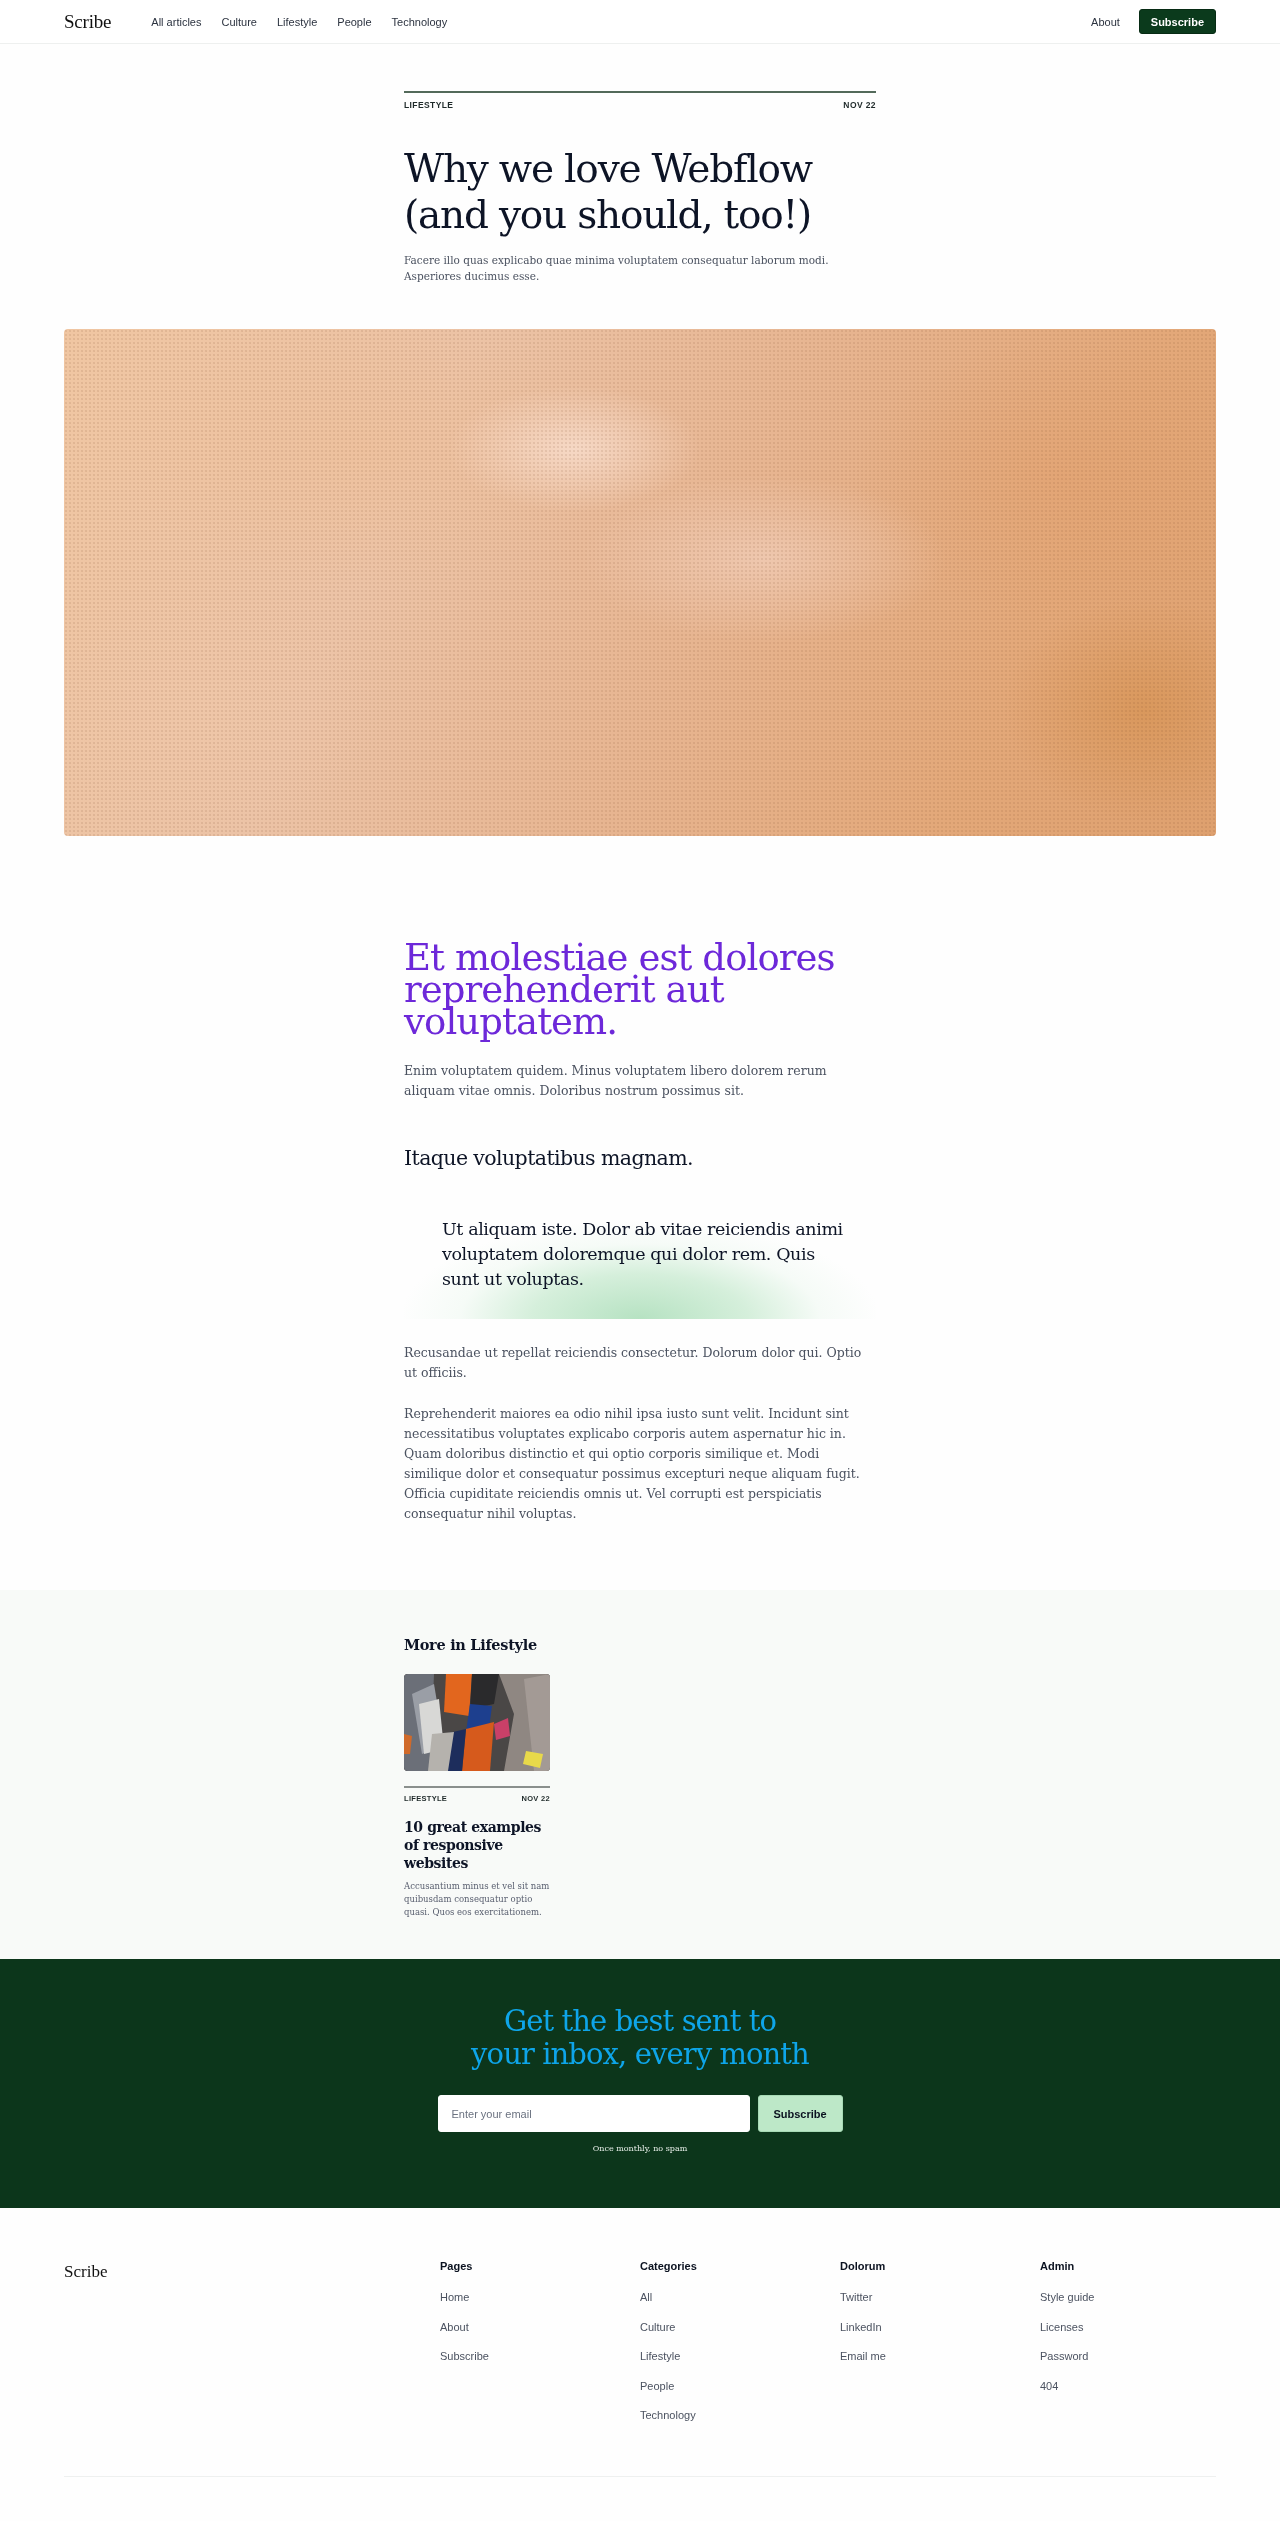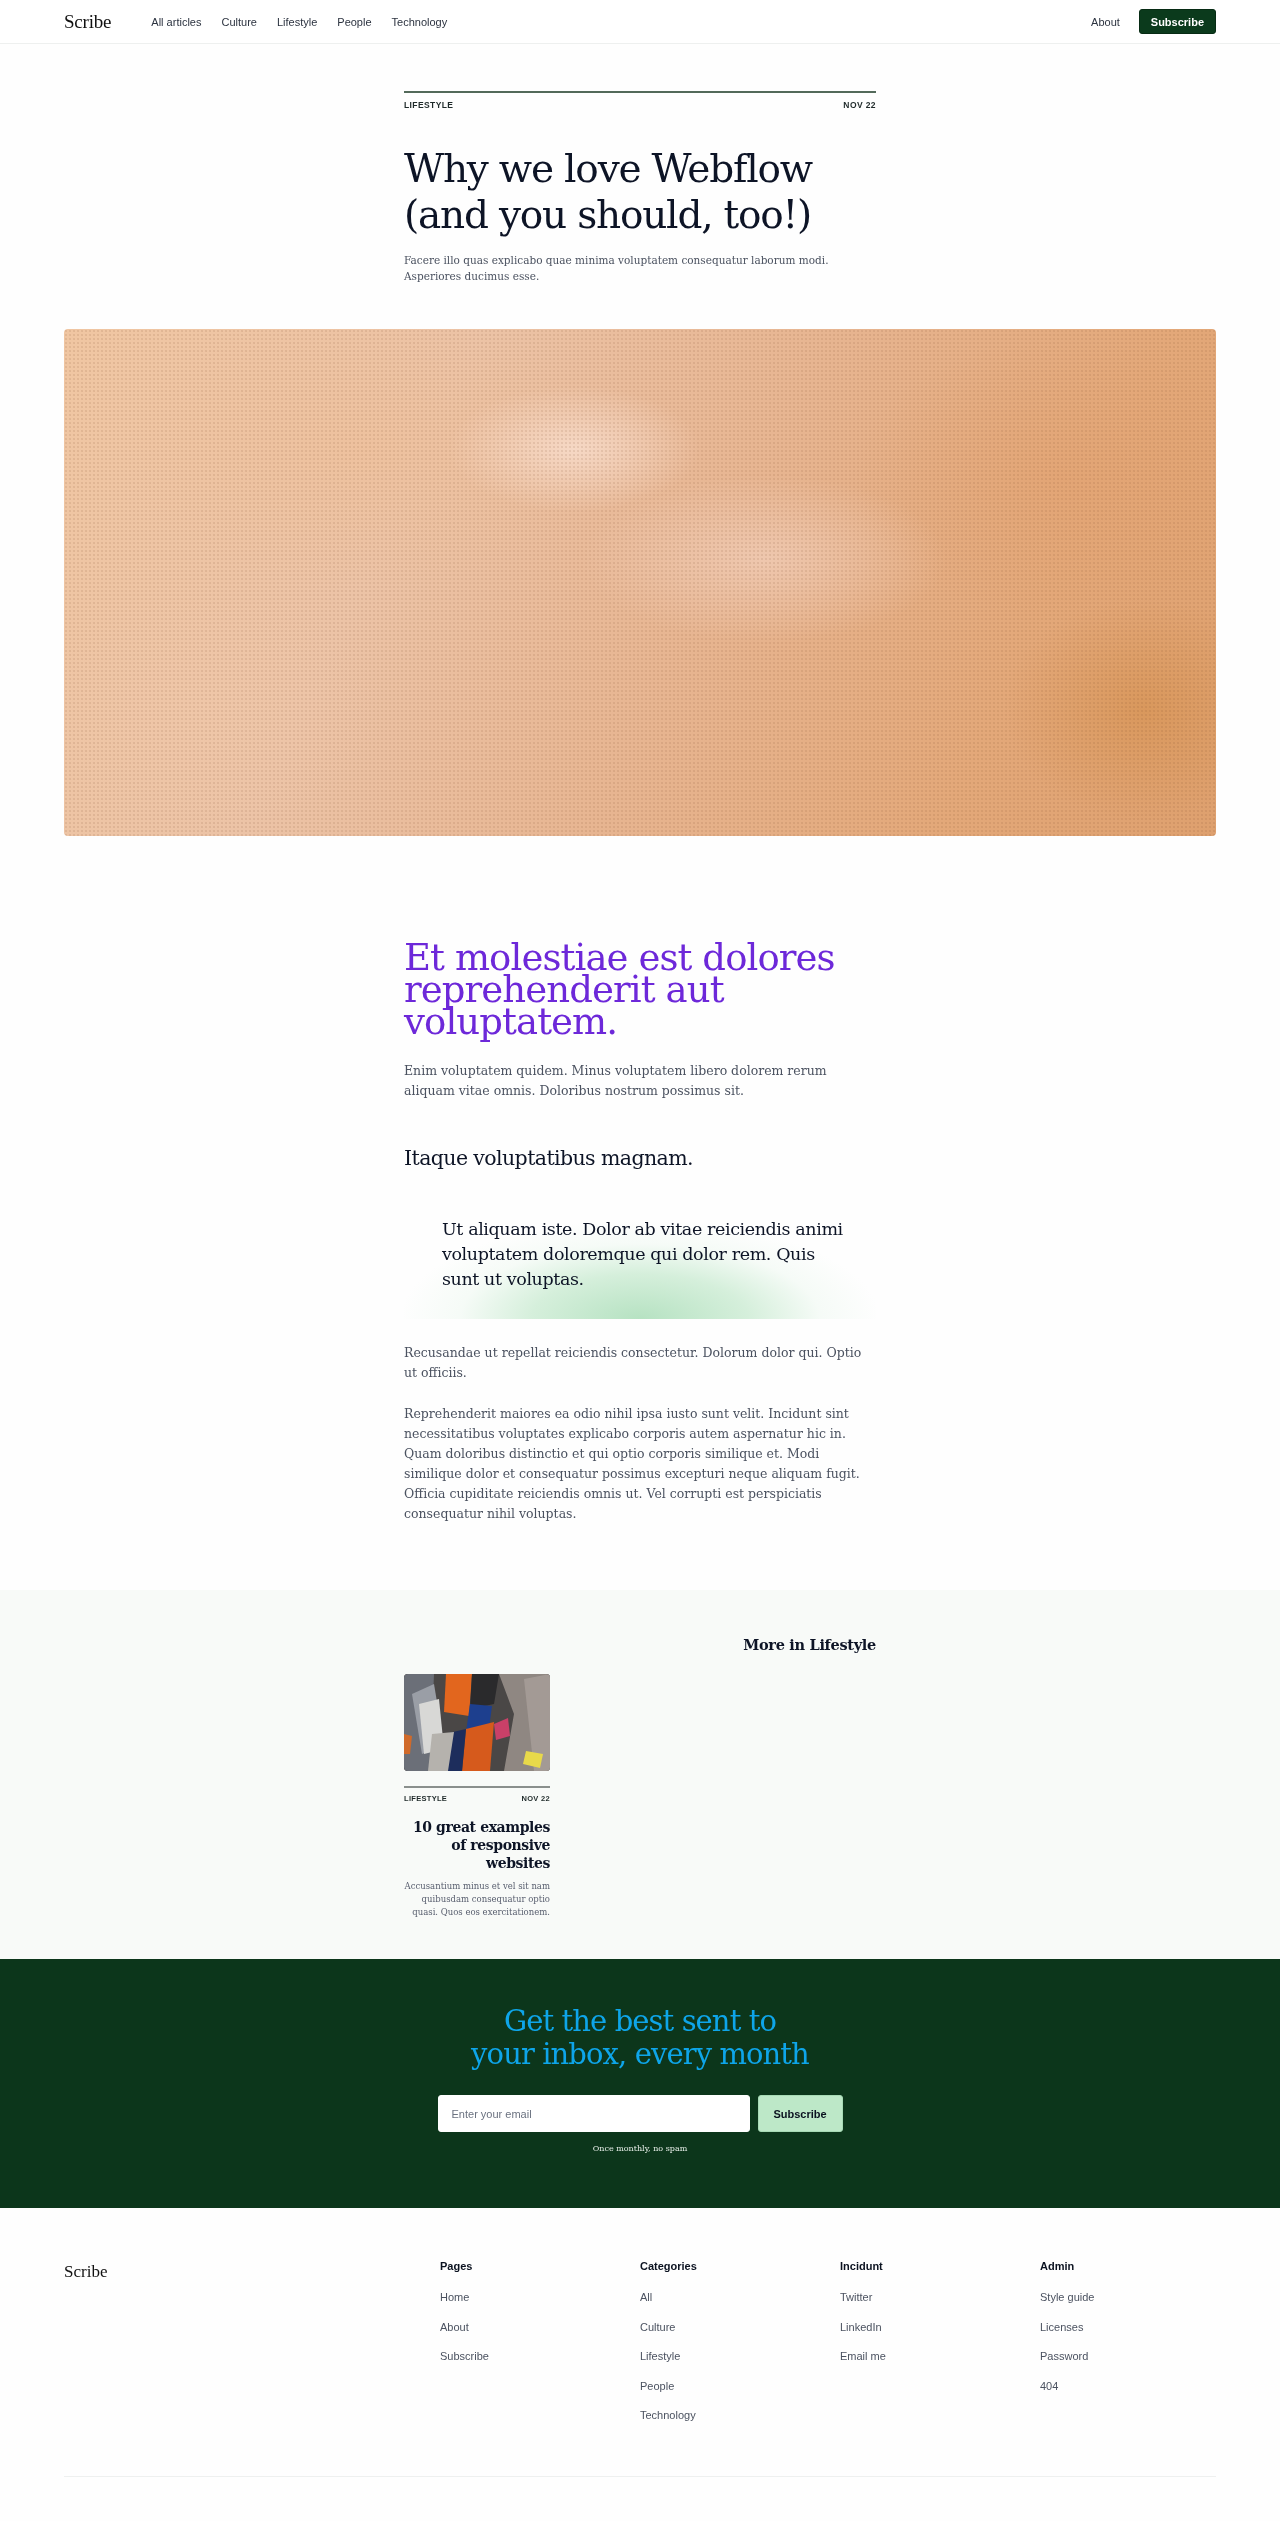--- a/index.html
+++ b/index.html
@@ -39,21 +39,21 @@
     .p { font-family: "DejaVu Serif", serif; font-size: 12.5px; line-height: 20px; color: #4b5260; }
     .p1 { margin-top: 23px; }
     .h3 { font-family: "DejaVu Serif", serif; font-weight: normal; font-size: 20.5px; line-height: 26px; color: #0d1426; margin-top: 44px; letter-spacing: -0.6px; }
     .quote-wrap { margin-top: 20px; height: 128px; position: relative; padding: 26px 27px 0;
       background: radial-gradient(ellipse 240px 100px at 50% 100%, #b6e2c2 0%, #d5efdb 45%, rgba(240,249,242,0.6) 75%, rgba(255,255,255,0) 100%); }
     .quote { font-family: "DejaVu Serif", serif; font-size: 17.5px; line-height: 25px; color: #0d1426; letter-spacing: -0.4px; margin-left: 11px; }
     .p2 { margin-top: 24px; }
     .p3 { margin-top: 21px; }
 
     
-    .more { background: #f8faf8; margin-top: 66px; padding-top: 46px; height: 369px; text-align: right; }
+    .more { background: #f8faf8; margin-top: 66px; padding-top: 46px; height: 369px; }
     .more-title { font-family: "DejaVu Serif", serif; font-size: 14.5px; color: #0d1426; letter-spacing: -0.3px; }
     .card { width: 146px; margin-top: 21px; }
     .card-img { width: 146px; height: 97px; border-radius: 4px; overflow: hidden; position: relative; background: #5a5754; }
     .card-meta { margin-top: 15px; border-top: 2px solid #8a8f8d; padding-top: 6px; display: flex; justify-content: space-between; font-size: 7.5px; font-weight: bold; letter-spacing: 0.3px; color: #1f2a2a; }
     .card-title { font-family: "DejaVu Serif", serif; font-size: 14px; line-height: 18px; color: #0d1426; margin-top: 15px; letter-spacing: -0.4px; }
     .card-desc { font-family: "DejaVu Serif", serif; font-size: 8.5px; line-height: 13px; color: #5a6070; margin-top: 8px; }
 
     
     .news { background: #0c361b; height: 249px; text-align: center; padding-top: 46px; }
     .news-title { font-family: "DejaVu Serif", serif; font-weight: normal; color: #0ea5e9; font-size: 29px; line-height: 33px; letter-spacing: -0.9px; width: 340px; margin: 0 auto; }
@@ -168,21 +168,21 @@
     </div>
     <div class="fcol">
       <div class="fcol-head">Categories</div>
       <a class="fcol-link">All</a>
       <a class="fcol-link">Culture</a>
       <a class="fcol-link">Lifestyle</a>
       <a class="fcol-link">People</a>
       <a class="fcol-link">Technology</a>
     </div>
     <div class="fcol">
-      <div class="fcol-head">Incidunt</div>
+      <div class="fcol-head">Dolorum</div>
       <a class="fcol-link">Twitter</a>
       <a class="fcol-link">LinkedIn</a>
       <a class="fcol-link">Email me</a>
     </div>
     <div class="fcol">
       <div class="fcol-head">Admin</div>
       <a class="fcol-link">Style guide</a>
       <a class="fcol-link">Licenses</a>
       <a class="fcol-link">Password</a>
       <a class="fcol-link">404</a>

